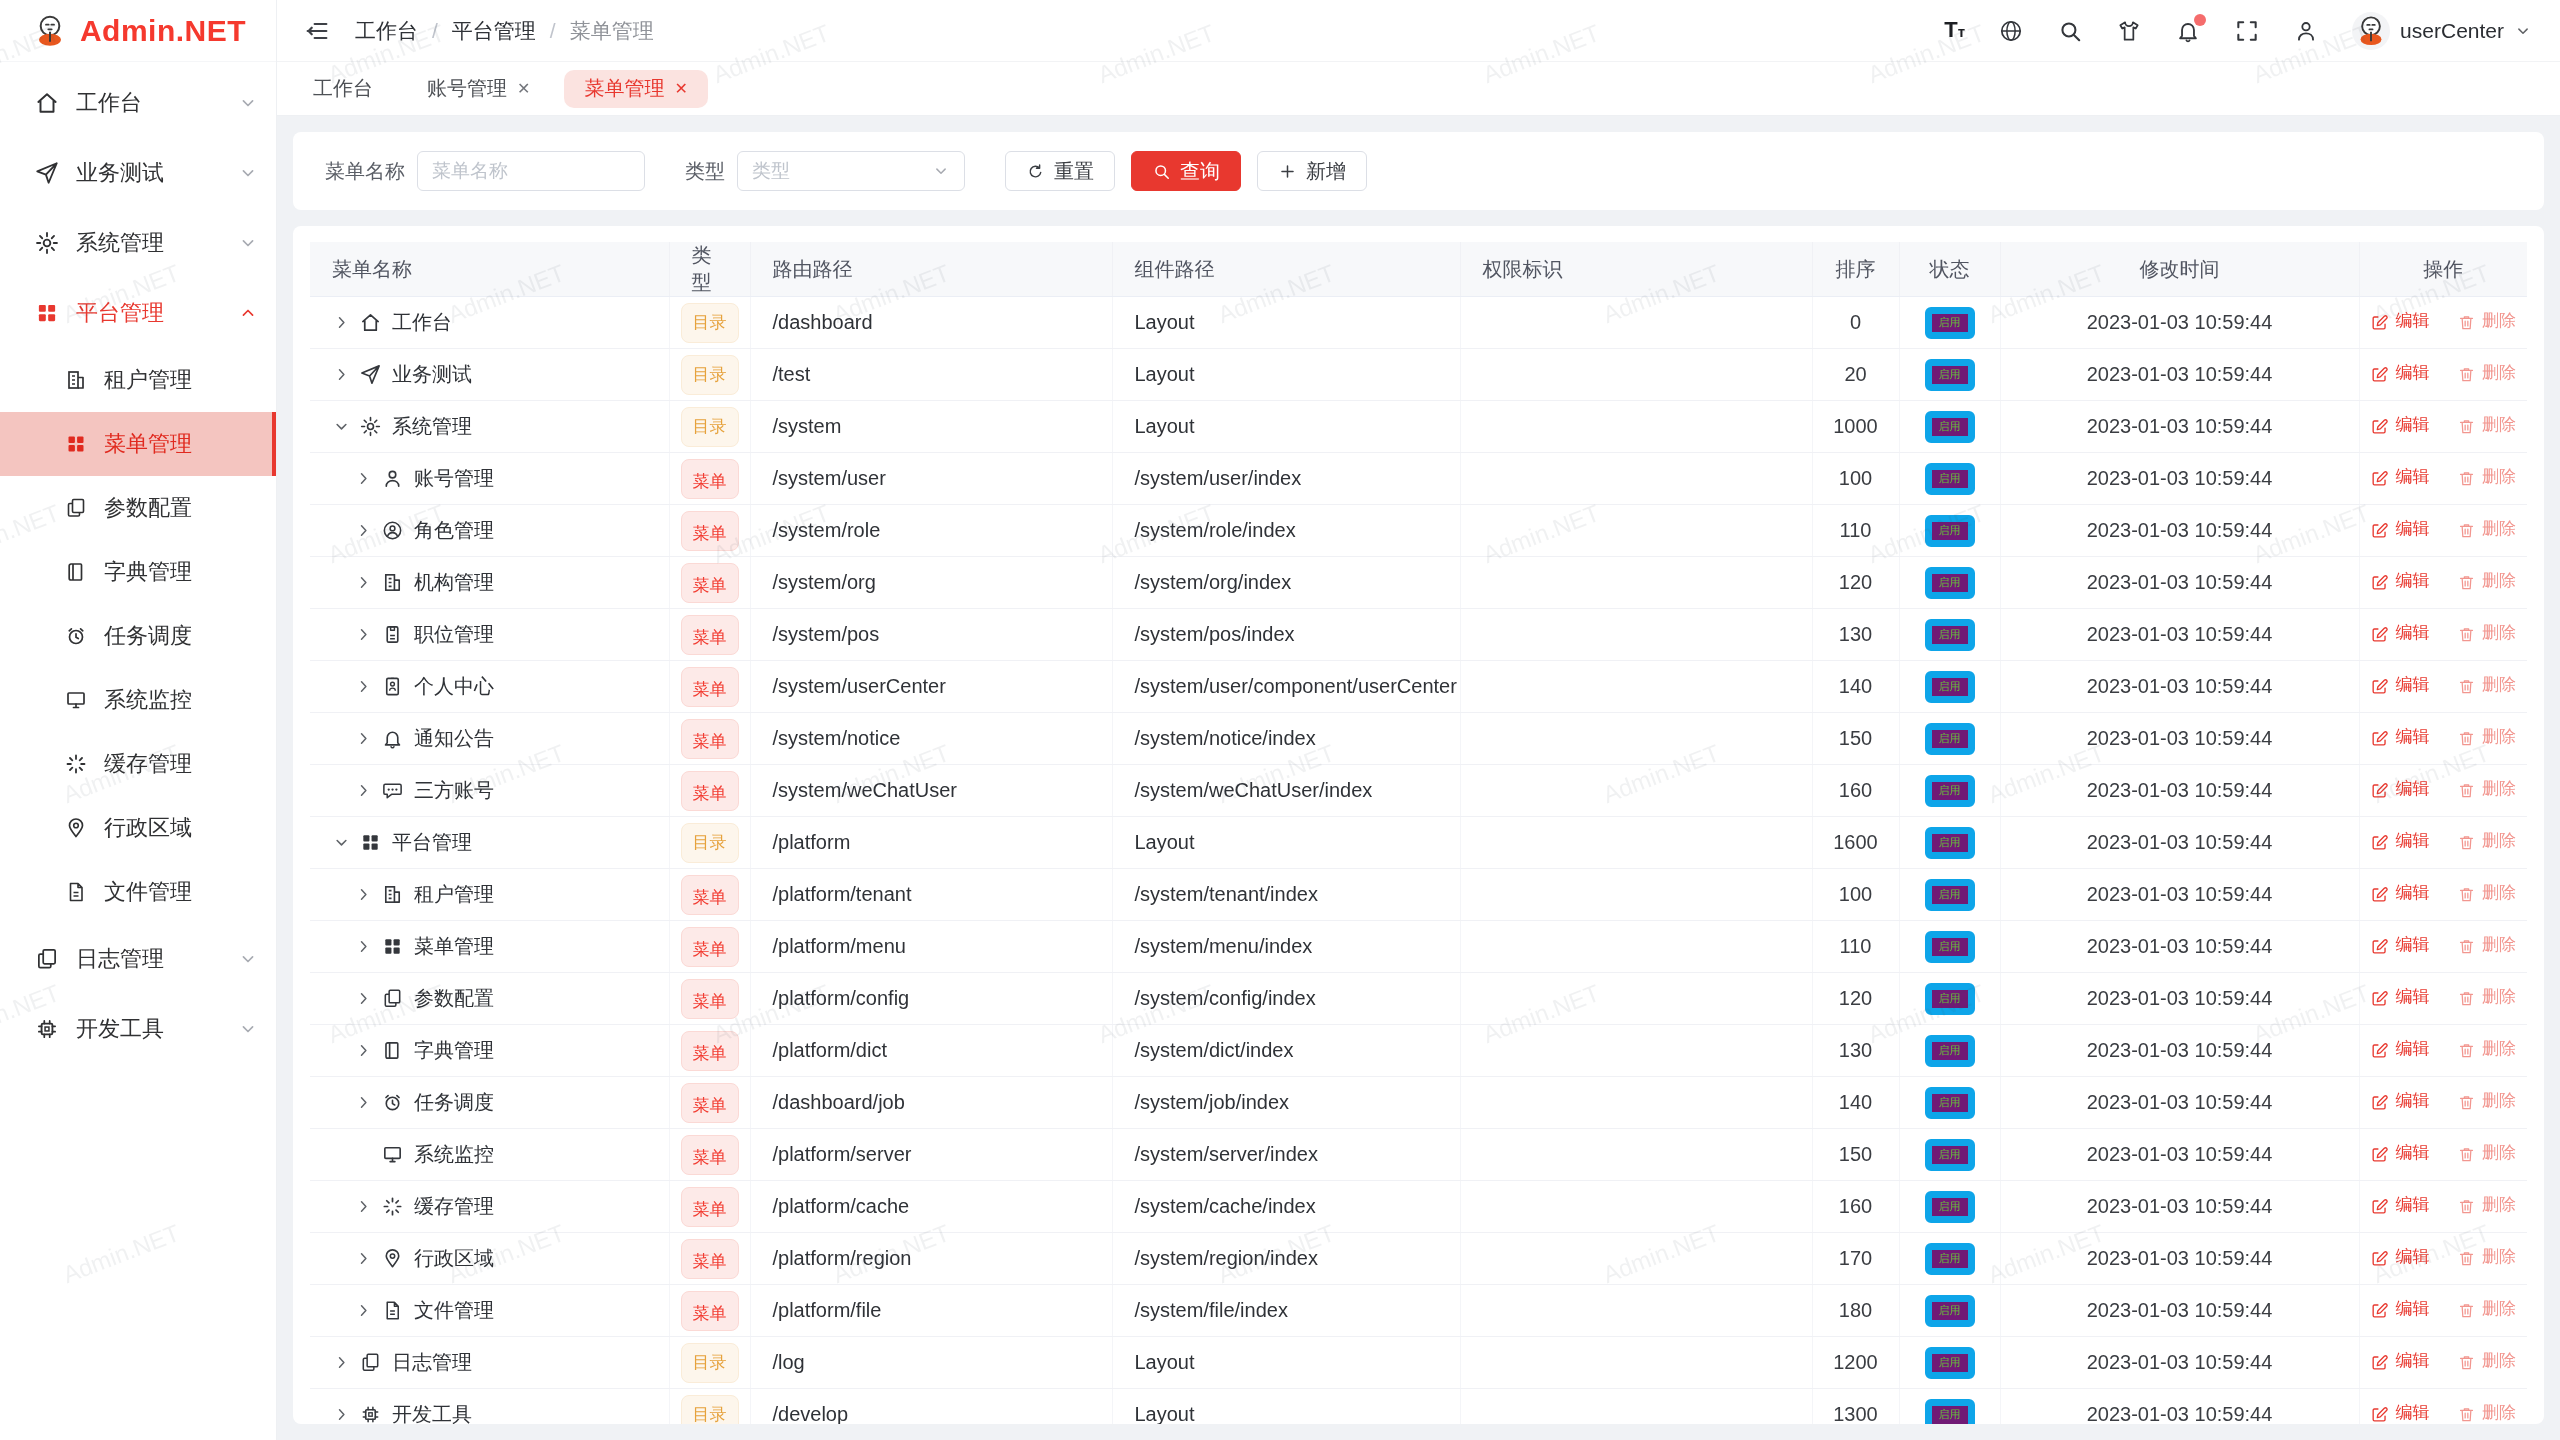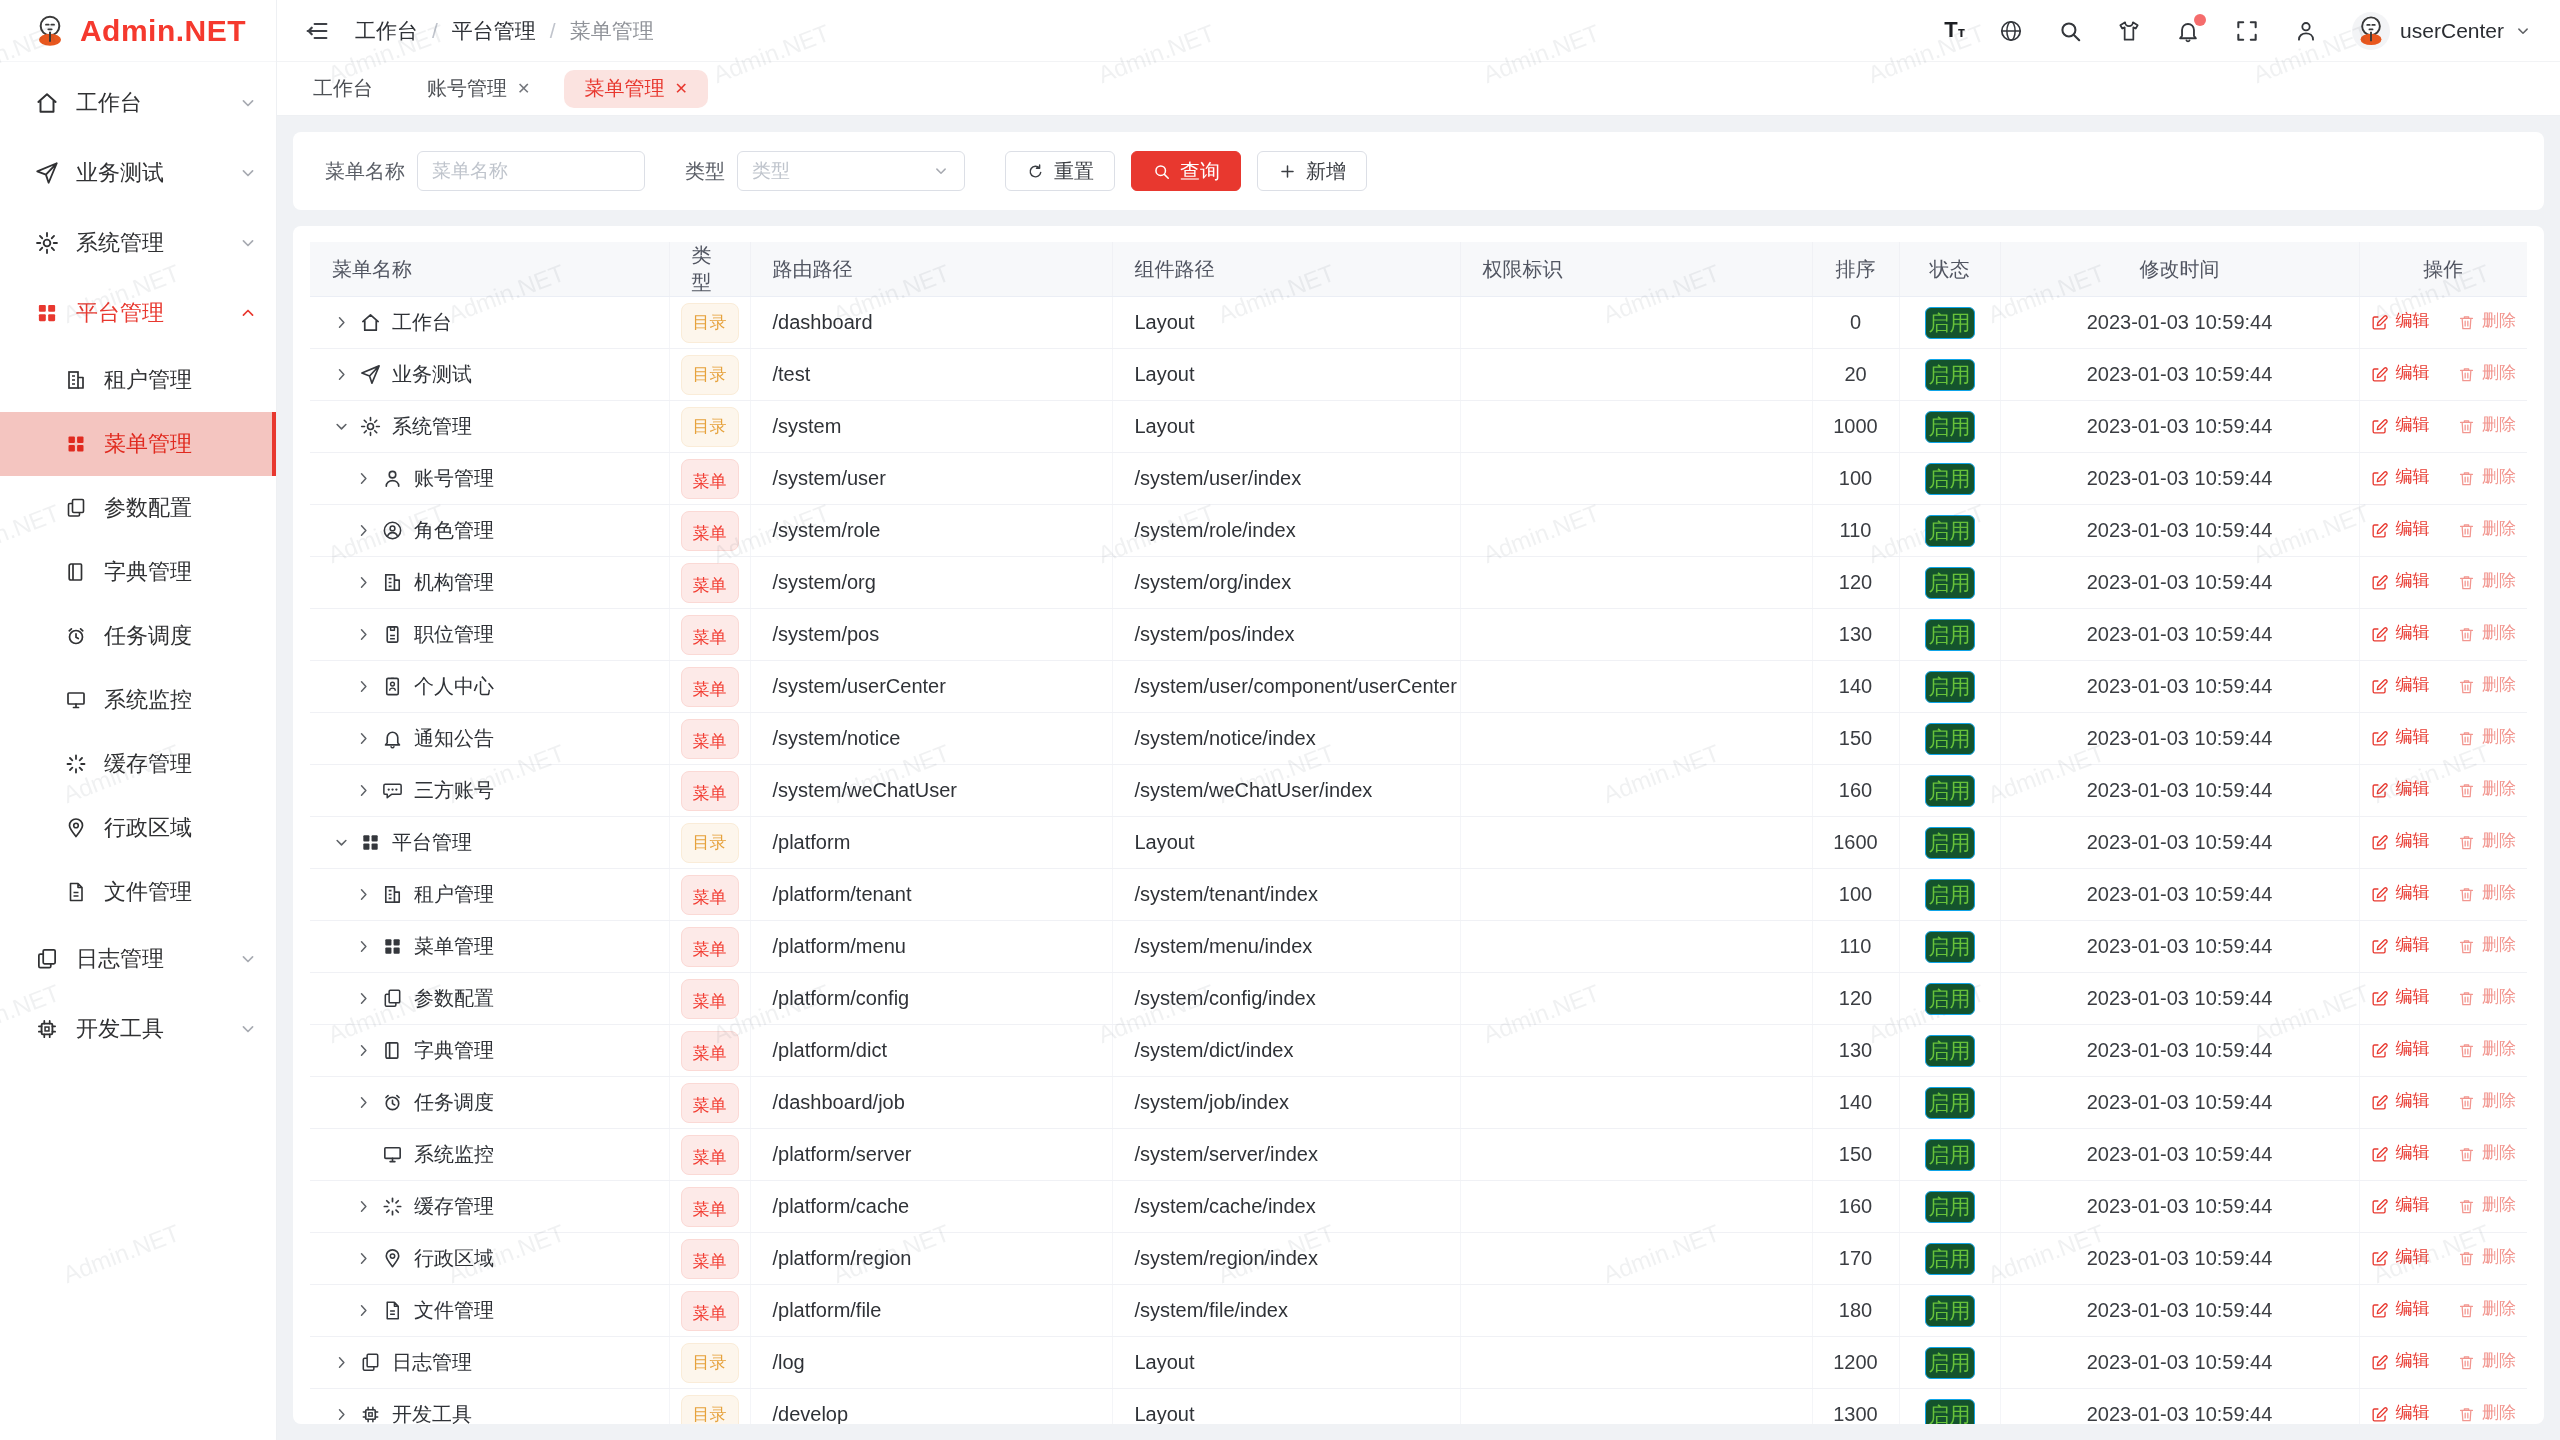--- a/index.html
+++ b/index.html
@@ -81,21 +81,21 @@
   thead th:last-child, td:last-child { border-right:none; }
   tbody td { height:52px; border-bottom:1px solid #f0f1f5; border-right:1px solid #f4f5f8; font-size:20px; color:#2f3237; padding:0 22px; overflow:hidden; white-space:nowrap; }
   .namewrap { display:flex; align-items:center; gap:0; }
   .namewrap .arr { width:19px; height:19px; color:#5f6368; flex:none; margin-right:8px; cursor:pointer; }
   .namewrap .arr.hidden { visibility:hidden; }
   .namewrap .ric { width:23px; height:23px; color:#34373c; flex:none; margin-right:10px; }
   .lvl1 { padding-left:22px; }
   .badge { display:inline-flex; align-items:center; justify-content:center; width:58px; height:40px; border-radius:8px; font-size:17px; }
   .badge.dir { color:#e6a23c; background:#fdf6ec; border:1px solid #faecd8; }
   .badge.menu { color:#f23c31; background:#fdeae8; border:1px solid #fbd9d5; }
-  .badge.on { width:50px; height:32px; font-size:21px; color:#67c23a; background:#14532d; border:1px solid #0ea5e9; border-radius:6px; }
+  .badge.on { width:50px; height:32px; font-size:11px; color:#67c23a; background:#701a75; border:7px solid #0ea5e9; border-radius:6px; }
   td.c-sort, td.c-time { color:#3a3d42; }
   .op { display:inline-flex; align-items:flex-end; gap:6px; font-size:17px; cursor:pointer; }
   .op svg { width:19px; height:19px; }
   .op.edit { color:#e8382f; margin-right:22px; }
   .op.del { color:#f2968f; }
 </style>
 </head>
 <body>
 
 <svg xmlns="http://www.w3.org/2000/svg" xmlns:xlink="http://www.w3.org/1999/xlink" style="position:absolute;width:0;height:0" aria-hidden="true">

